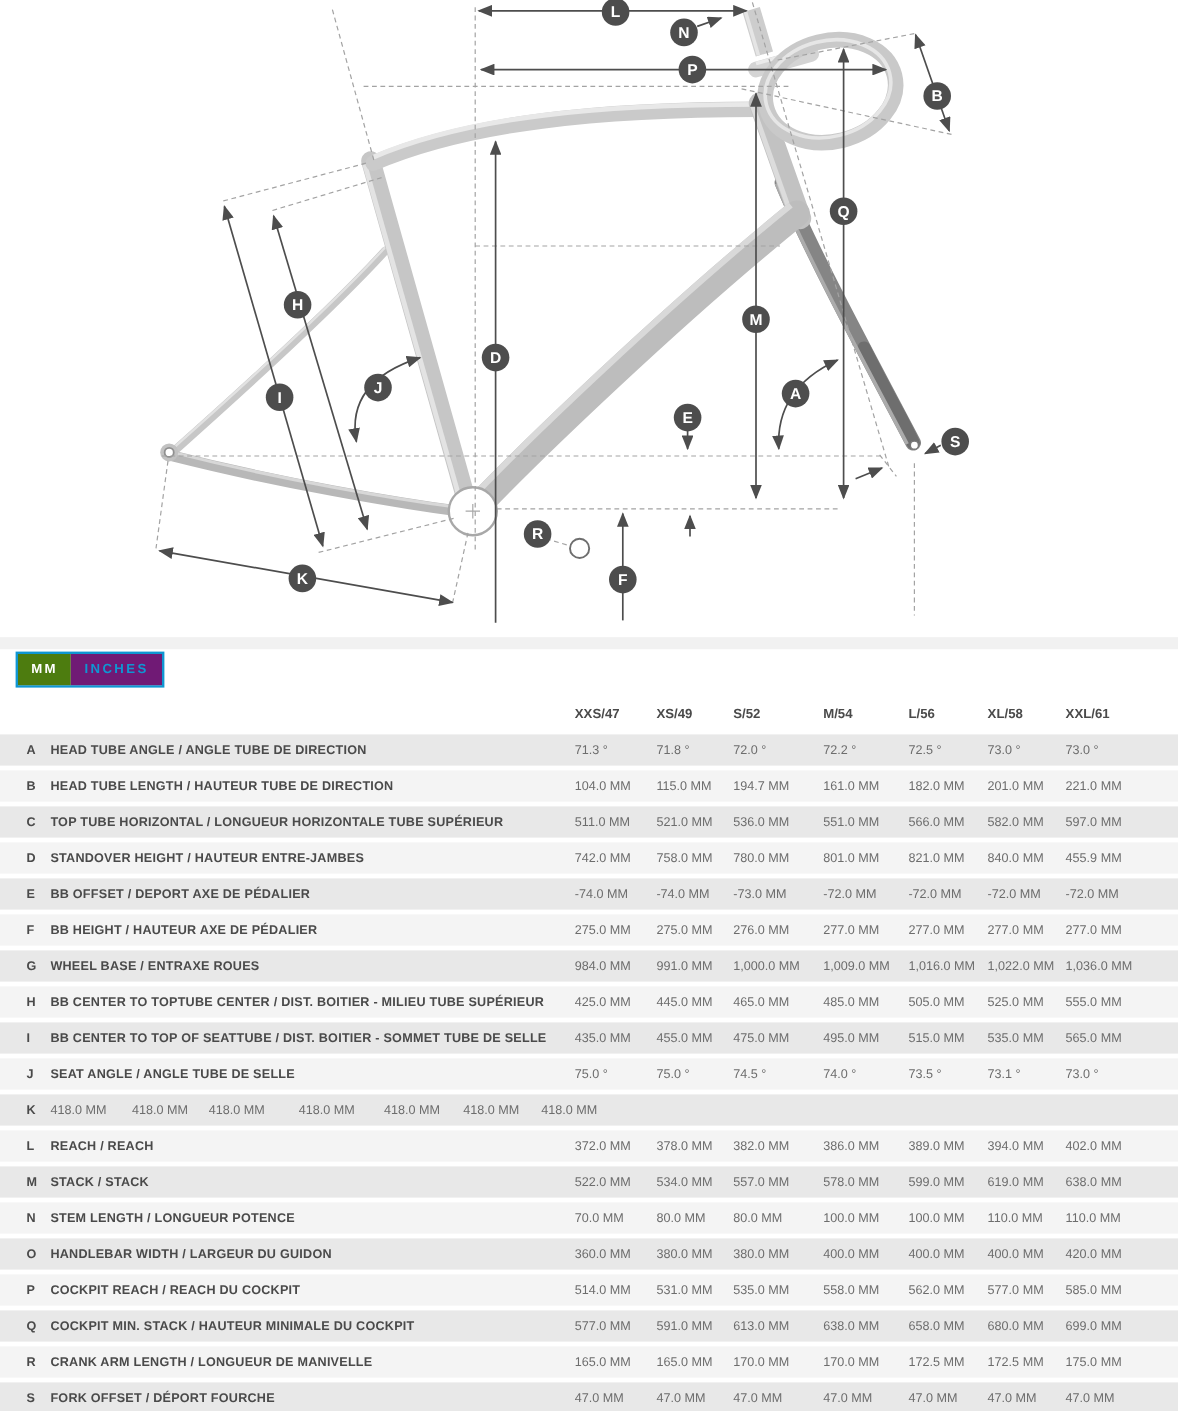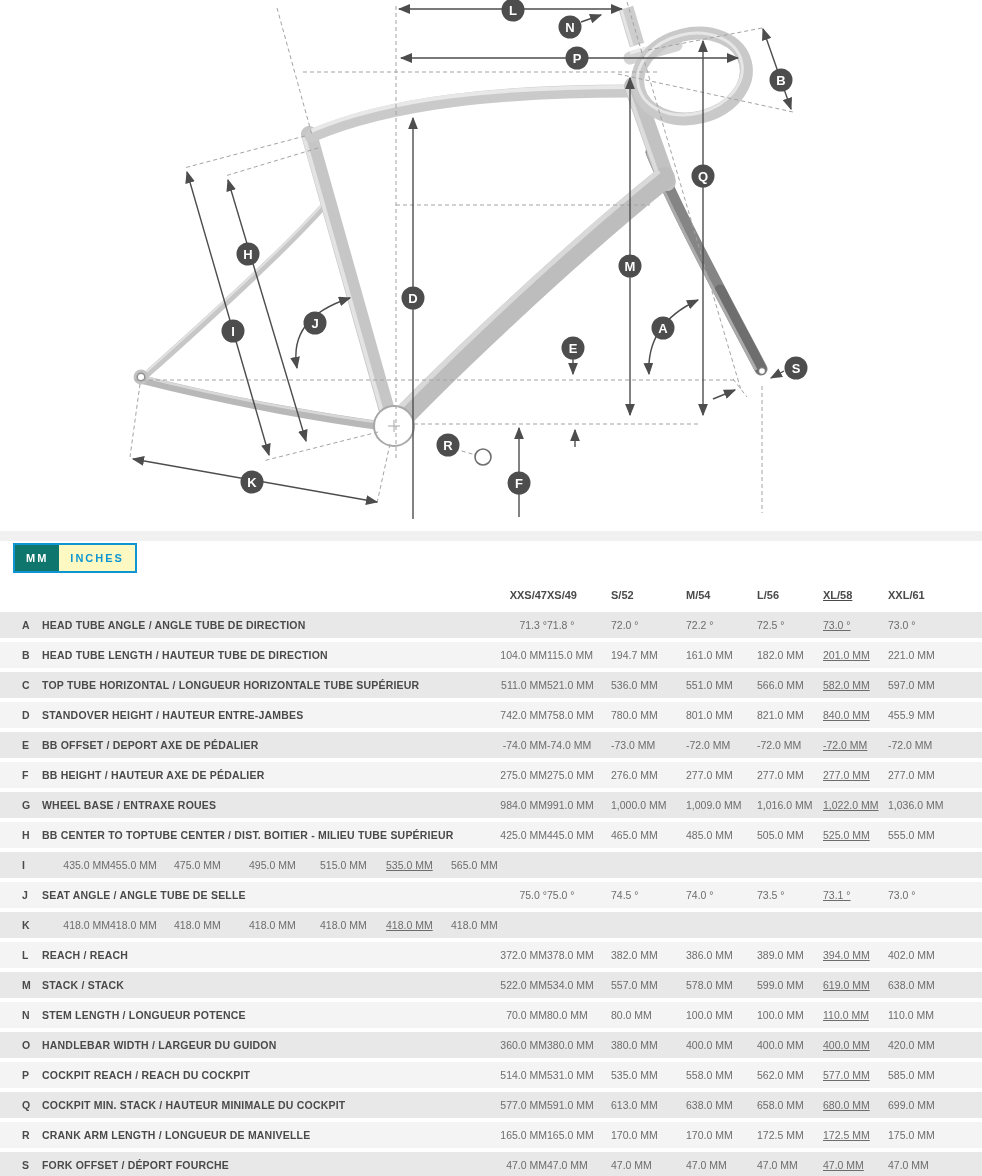--- a/index.html
+++ b/index.html
@@ -10,36 +10,36 @@
   .dash{stroke:#a3a3a3;stroke-width:1;fill:none;stroke-dasharray:4 3;}
   .meas{stroke:#4d4d4d;stroke-width:1.4;fill:none;}
   .mk-circle{fill:#4d4d4d;}
   .mk-letter{fill:#ffffff;font-family:"Liberation Sans",sans-serif;font-size:13px;font-weight:bold;text-anchor:middle;}
   
   .strip{position:absolute;top:531px;left:0;width:982px;height:10px;background:#f1f1f1;}
   
   .unit-toggle{position:absolute;top:543px;left:13px;display:flex;border:2px solid #0f96d2;height:26px;}
   .unit-btn{display:flex;align-items:center;padding:0 11px;font-size:11px;font-weight:bold;
             letter-spacing:2px;cursor:pointer;user-select:none;}
-  .unit-btn.active{background:#0f766e;color:#ffffff;}
-  .unit-btn.inactive{background:#fef9c3;color:#0f96d2;}
+  .unit-btn.active{background:#4d7c0f;color:#ffffff;}
+  .unit-btn.inactive{background:#701a75;color:#0f96d2;}
   
   .size-header{position:absolute;top:577px;left:0;right:0;display:flex;height:32px;line-height:36px;}
   .size-header .cv{font-weight:bold;color:#4a4a4a;font-size:11px;}
   .geo-rows{position:absolute;top:612px;left:0;right:0;}
   .geo-row{display:flex;height:26px;line-height:26px;margin-bottom:4px;font-size:10.5px;}
   .geo-row.odd{background:#e8e8e8;}
   .geo-row.even{background:#f4f4f4;}
   .pad{width:22px;flex:none;}
   .c-letter{width:20px;flex:none;font-weight:bold;color:#4a4a4a;}
   .c-label{width:437px;flex:none;font-weight:bold;color:#4a4a4a;letter-spacing:0.2px;
            white-space:nowrap;overflow:hidden;}
   .cv{flex:none;color:#6d6d6d;white-space:nowrap;}
-  .c0{width:68px;text-align:right;} .c1{width:64px;} .c2{width:75px;} .c3{width:71px;}
-  .c4{width:66px;} .c5{width:65px;text-decoration:underline;} .c6{width:94px;}
+  .c0{width:68px;} .c1{width:64px;} .c2{width:75px;} .c3{width:71px;}
+  .c4{width:66px;} .c5{width:65px;} .c6{width:94px;}
 </style>
 </head>
 <body>
 
 <div class="page">
 
   <div class="diagram">
     <svg width="982" height="540" viewBox="0 0 982 540" xmlns="http://www.w3.org/2000/svg">
       <defs>
         <marker id="ah" viewBox="0 0 10 8" markerWidth="9" markerHeight="7" refX="9" refY="4" orient="auto-start-reverse">
@@ -315,20 +315,21 @@
         <span class="cv c1">445.0 MM</span>
         <span class="cv c2">465.0 MM</span>
         <span class="cv c3">485.0 MM</span>
         <span class="cv c4">505.0 MM</span>
         <span class="cv c5">525.0 MM</span>
         <span class="cv c6">555.0 MM</span>
       </div>
       <div class="geo-row odd">
         <span class="pad"></span>
         <span class="c-letter">I</span>
+        <span class="c-label">BB CENTER TO TOP OF SEATTUBE / DIST. BOITIER - SOMMET TUBE DE SELLE</span>
         <span class="cv c0">435.0 MM</span>
         <span class="cv c1">455.0 MM</span>
         <span class="cv c2">475.0 MM</span>
         <span class="cv c3">495.0 MM</span>
         <span class="cv c4">515.0 MM</span>
         <span class="cv c5">535.0 MM</span>
         <span class="cv c6">565.0 MM</span>
       </div>
       <div class="geo-row even">
         <span class="pad"></span>

